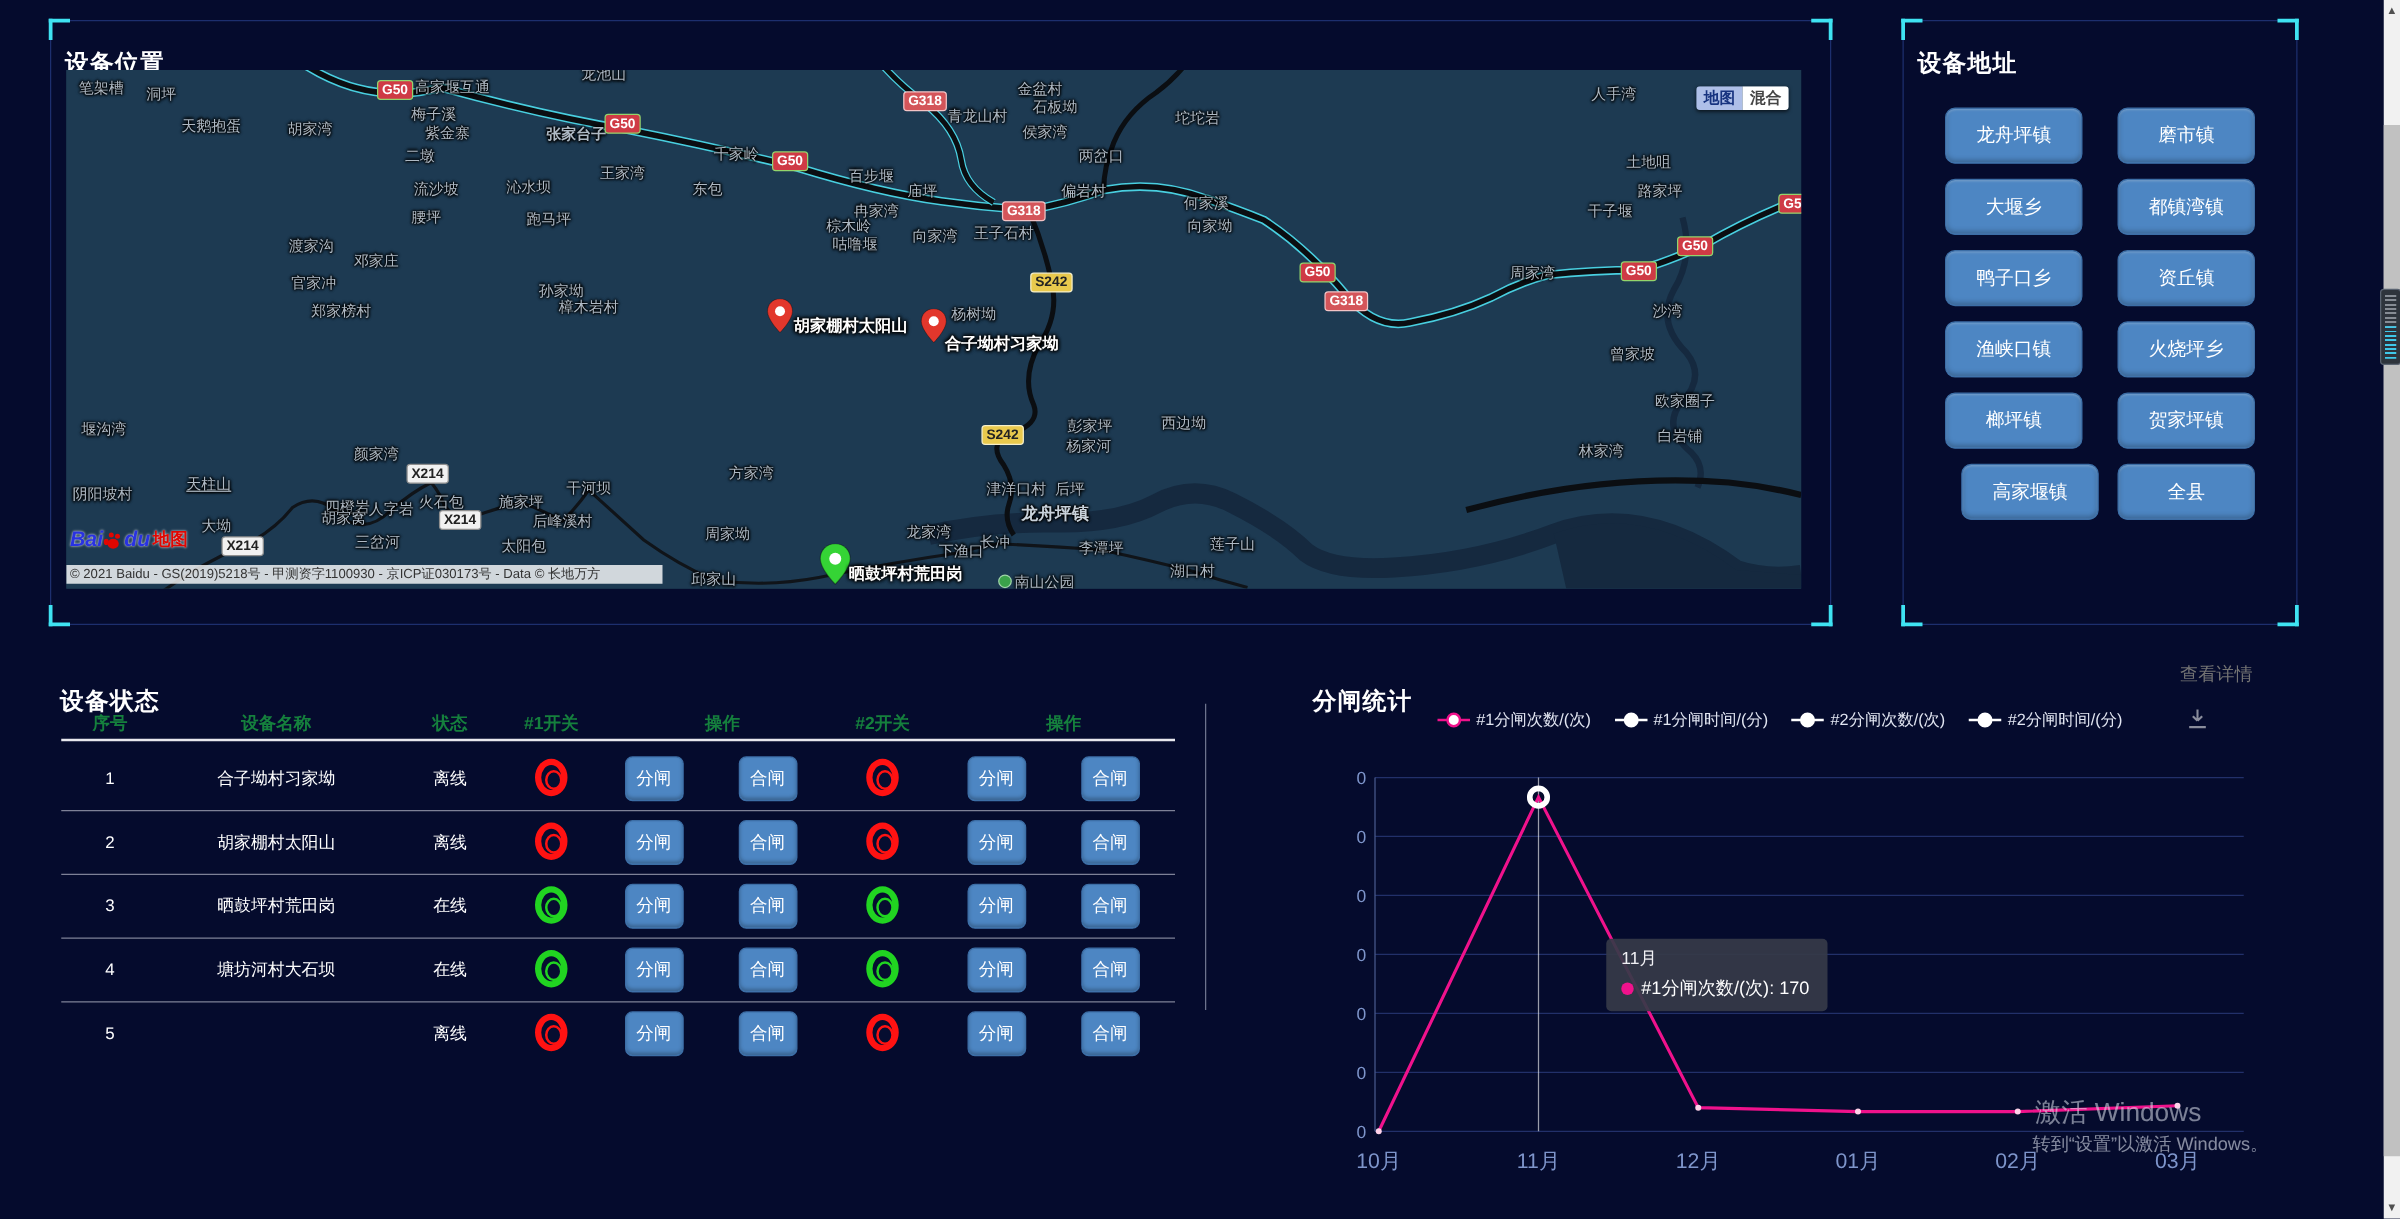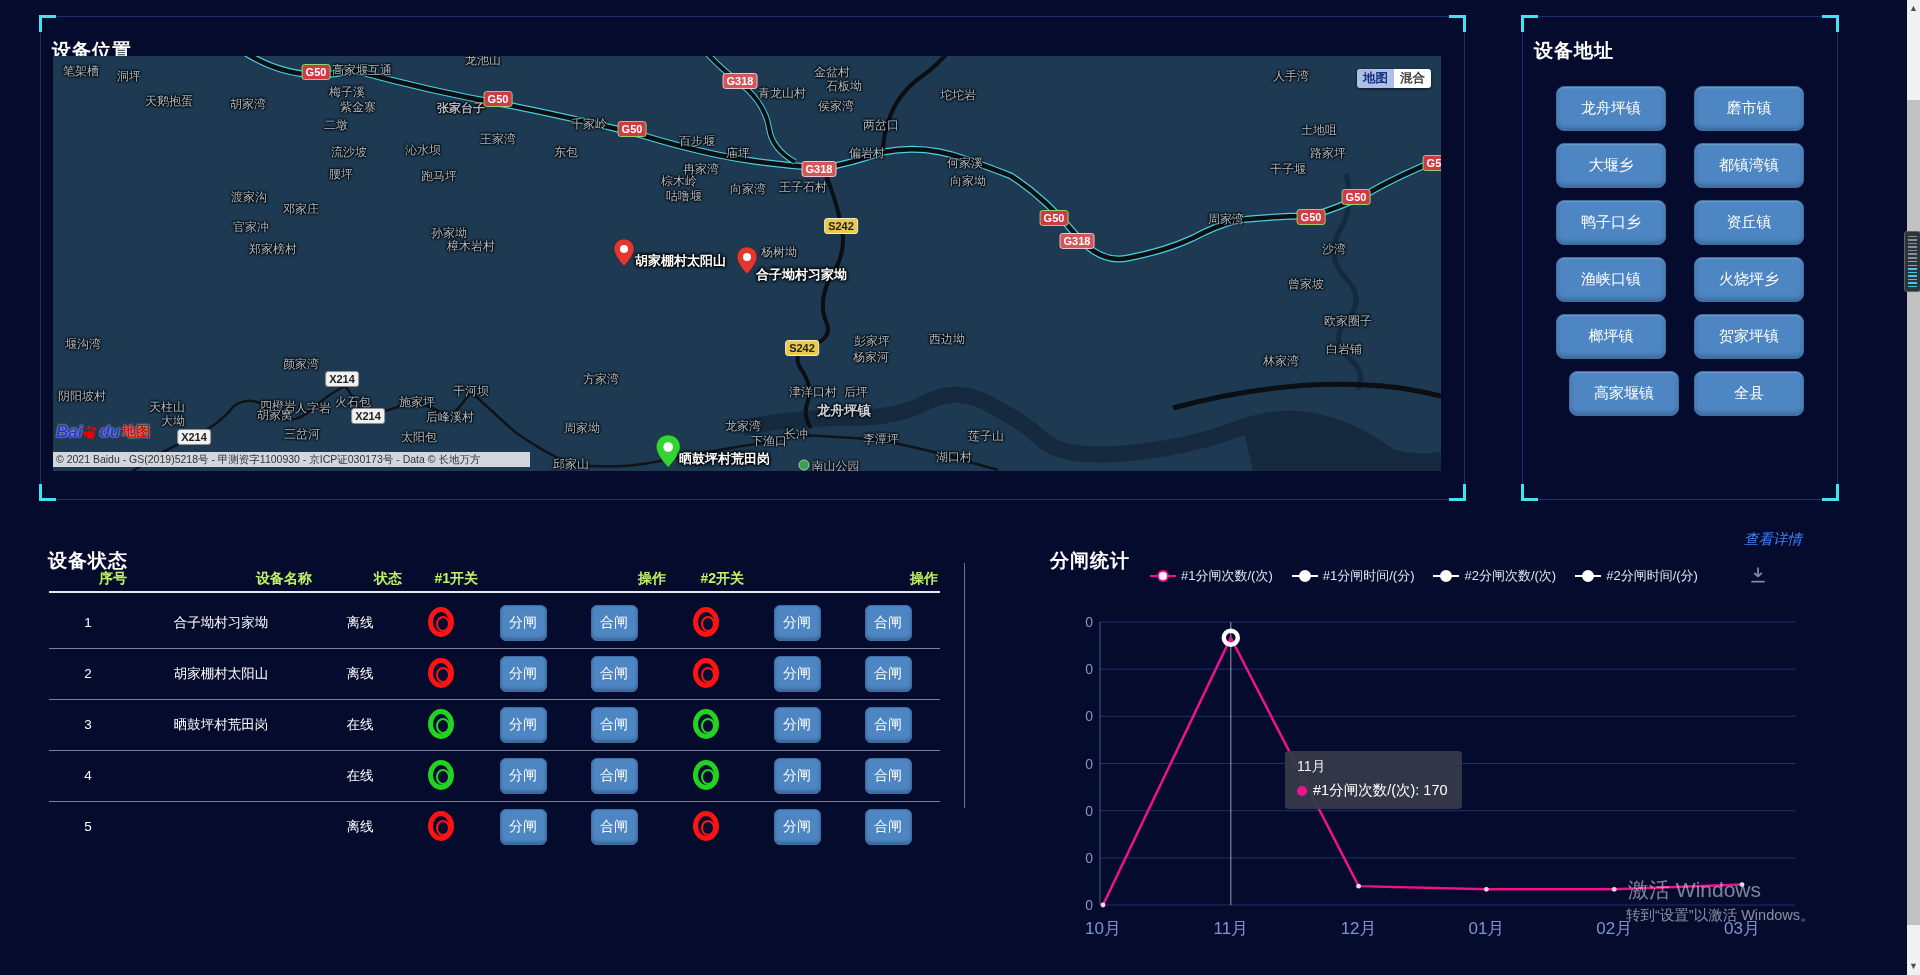--- a/index.html
+++ b/index.html
@@ -38,32 +38,32 @@
   #map-logo .paw{position:relative;width:15px;height:13px;margin:0 1px;}
   #map-logo .paw i{position:absolute;background:#e10601;border-radius:50%;}
   #map-logo .mapword{color:#e10601;font-weight:700;font-size:14px;margin-left:2px;text-shadow:0 0 2px #fff;}
   #map-copy{position:absolute;left:0px;top:396px;width:474px;height:15px;background:rgba(255,255,255,.8);
       color:#333;font-size:10.5px;line-height:15px;padding-left:3px;white-space:nowrap;overflow:hidden;}
   
   .addr-btn{position:absolute;width:108px;height:43px;background:#4d86c3;border:1px solid #3c6ea6;border-radius:8px;
       color:#fff;font-size:15px;display:flex;align-items:center;justify-content:center;cursor:pointer;
       box-shadow:inset 0 -2px 4px rgba(0,0,0,.25), inset 0 1px 2px rgba(255,255,255,.25);}
   
-  .thc{position:absolute;top:570px;font-size:14px;font-weight:700;color:#bef264;text-align:right;}
+  .thc{position:absolute;top:570px;font-size:14px;font-weight:700;color:#15803d;text-align:center;}
   #tbl-underline{position:absolute;left:49px;top:591px;width:891px;height:2px;background:#e8e8ee;}
   .trow-cell{position:absolute;font-size:13.5px;color:#fff;text-align:center;line-height:51px;height:51px;}
   .rsep{position:absolute;left:49px;width:891px;height:1px;background:rgba(225,228,238,.55);}
   .ind{position:absolute;width:16px;height:20px;border-radius:50%;border-width:5px;border-style:solid;background:#060d30;}
   .ind i{position:absolute;left:3px;top:4px;width:10px;height:12px;border-radius:50%;border-width:2px;border-style:solid;}
   .opbtn{position:absolute;width:45px;height:34px;background:#4d86c3;border:1px solid #3c6ea6;border-radius:6px;
       color:#fff;font-size:14px;display:flex;align-items:center;justify-content:center;cursor:pointer;
       box-shadow:inset 0 -2px 3px rgba(0,0,0,.25);}
   #tbl-divider{position:absolute;left:964px;top:563px;width:1px;height:245px;background:rgba(195,202,220,.55);}
   
-  #detail-link{position:absolute;left:1744px;top:530px;font-size:14.5px;color:#3b82f6;cursor:pointer;text-decoration:none;font-style:italic;}
+  #detail-link{position:absolute;left:1744px;top:530px;font-size:14.5px;color:#737373;cursor:pointer;text-decoration:none;}
   #dl-icon{position:absolute;left:1748px;top:565px;width:20px;height:20px;cursor:pointer;}
   #legend{position:absolute;left:1150px;top:567px;display:flex;gap:19px;align-items:center;}
   .litem{display:flex;align-items:center;gap:5px;cursor:pointer;}
   .lmark{position:relative;width:26px;height:12px;}
   .lmark .ln{position:absolute;left:0;top:5px;width:26px;height:2px;}
   .lmark .ci{position:absolute;left:7px;top:0;width:8px;height:8px;border-radius:50%;border-width:2px;border-style:solid;background:#fff;}
   .ltext{font-size:13px;color:#e2e6f2;}
   #tooltip{position:absolute;left:1285px;top:751px;background:rgba(54,58,72,.93);border-radius:4px;
       padding:7px 14px 9px 12px;color:#fff;white-space:nowrap;z-index:5;}
   #tooltip .tt1{font-size:14px;color:#f0f0f4;margin-bottom:5px;}
@@ -161,21 +161,21 @@
           <span class="ml" style="left: 1275px; top: 97px;">路家坪</span>
           <span class="ml" style="left: 1235px; top: 113px;">干子堰</span>
           <span class="ml" style="left: 1173px; top: 163px;">周家湾</span>
           <span class="ml" style="left: 1281px; top: 193px;">沙湾</span>
           <span class="ml" style="left: 1253px; top: 228px;">曾家坡</span>
           <span class="ml" style="left: 1295px; top: 265px;">欧家圈子</span>
           <span class="ml" style="left: 1291px; top: 293px;">白岩铺</span>
           <span class="ml" style="left: 1228px; top: 305px;">林家湾</span>
           <span class="ml" style="left: 30px; top: 288px;">堰沟湾</span>
           <span class="ml" style="left: 29px; top: 340px;">阴阳坡村</span>
-          <span class="ml" style="left: 114px; top: 351px;">天柱山</span>
+          <span class="ml" style="left: 114px; top: 332px; text-decoration: underline;">天柱山</span>
           <span class="ml" style="left: 120px; top: 365px;">大坳</span>
           <span class="ml" style="left: 181px; top: 350px; margin-left: 44px;">四橙岩</span>
           <span class="ml" style="left: 222px; top: 359px;">胡家窝</span>
           <span class="ml" style="left: 260px; top: 352px;">人字岩</span>
           <span class="ml" style="left: 248px; top: 308px;">颜家湾</span>
           <span class="ml" style="left: 300px; top: 346px;">火石包</span>
           <span class="ml" style="left: 364px; top: 346px;">施家坪</span>
           <span class="ml" style="left: 418px; top: 335px;">干河坝</span>
           <span class="ml" style="left: 397px; top: 361px;">后峰溪村</span>
           <span class="ml" style="left: 366px; top: 381px;">太阳包</span>
@@ -329,20 +329,21 @@
         <div class="opbtn" style="left: 590.5px; top: 8px;">合闸</div>
         <span class="ind" style="left: 693px; top: 10px; border-color: rgb(33, 212, 33);">
           <i style="border-color: rgb(33, 212, 33);"></i>
         </span>
         <div class="opbtn" style="left: 773.5px; top: 8px;">分闸</div>
         <div class="opbtn" style="left: 864.5px; top: 8px;">合闸</div>
       </div>
       <div class="rsep" style="top: 750px;"></div>
       <div style="position: absolute; left: 0px; top: 750px; width: 100%; height: 51px;">
         <div class="trow-cell" style="left: 49px; width: 78px;">4</div>
+        <div class="trow-cell" style="left: 130px; width: 182px;">塘坊河村大石坝</div>
         <div class="trow-cell" style="left: 318px; width: 84px;">在线</div>
         <span class="ind" style="left: 428px; top: 10px; border-color: rgb(33, 212, 33);">
           <i style="border-color: rgb(33, 212, 33);"></i>
         </span>
         <div class="opbtn" style="left: 499.5px; top: 8px;">分闸</div>
         <div class="opbtn" style="left: 590.5px; top: 8px;">合闸</div>
         <span class="ind" style="left: 693px; top: 10px; border-color: rgb(33, 212, 33);">
           <i style="border-color: rgb(33, 212, 33);"></i>
         </span>
         <div class="opbtn" style="left: 773.5px; top: 8px;">分闸</div>

